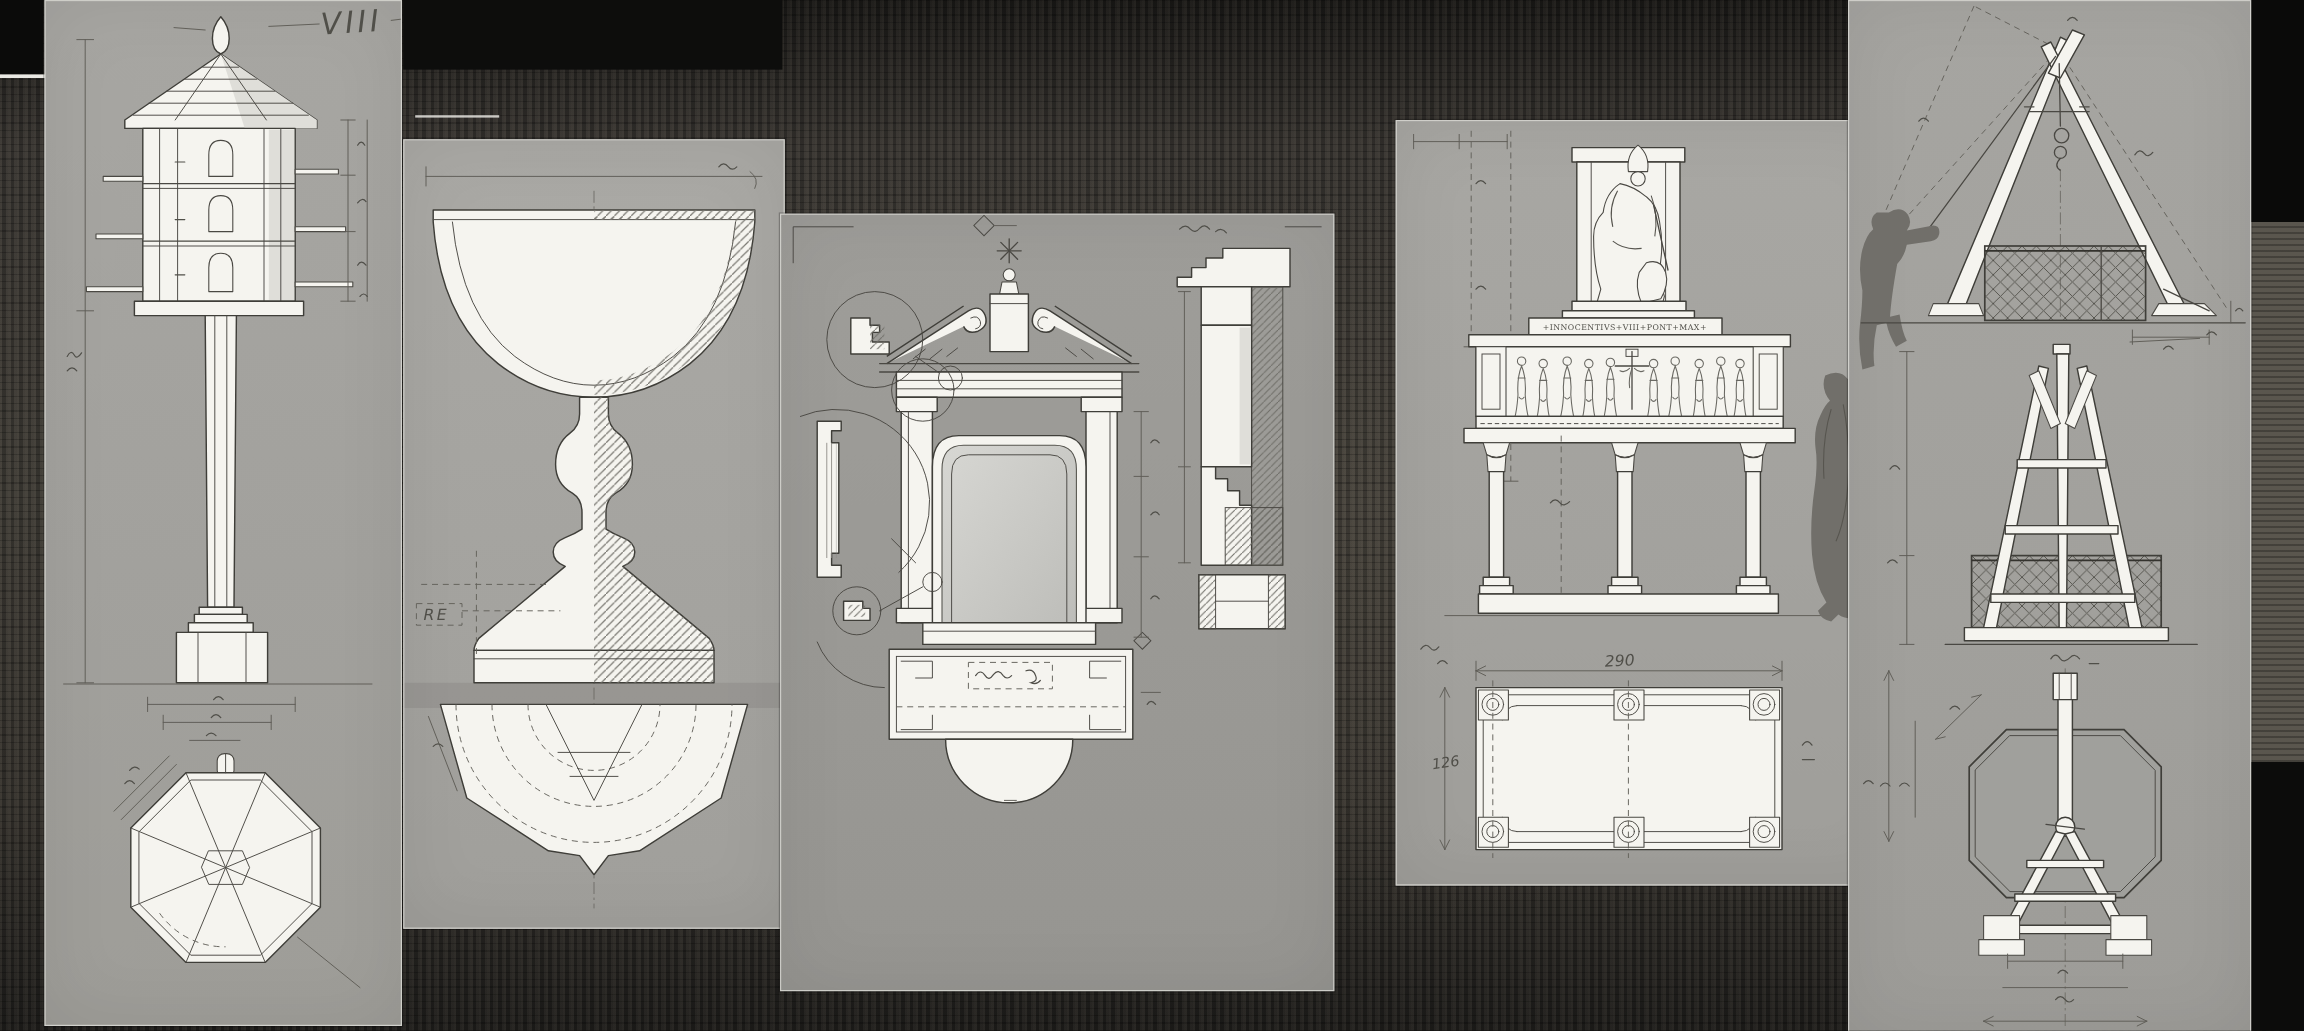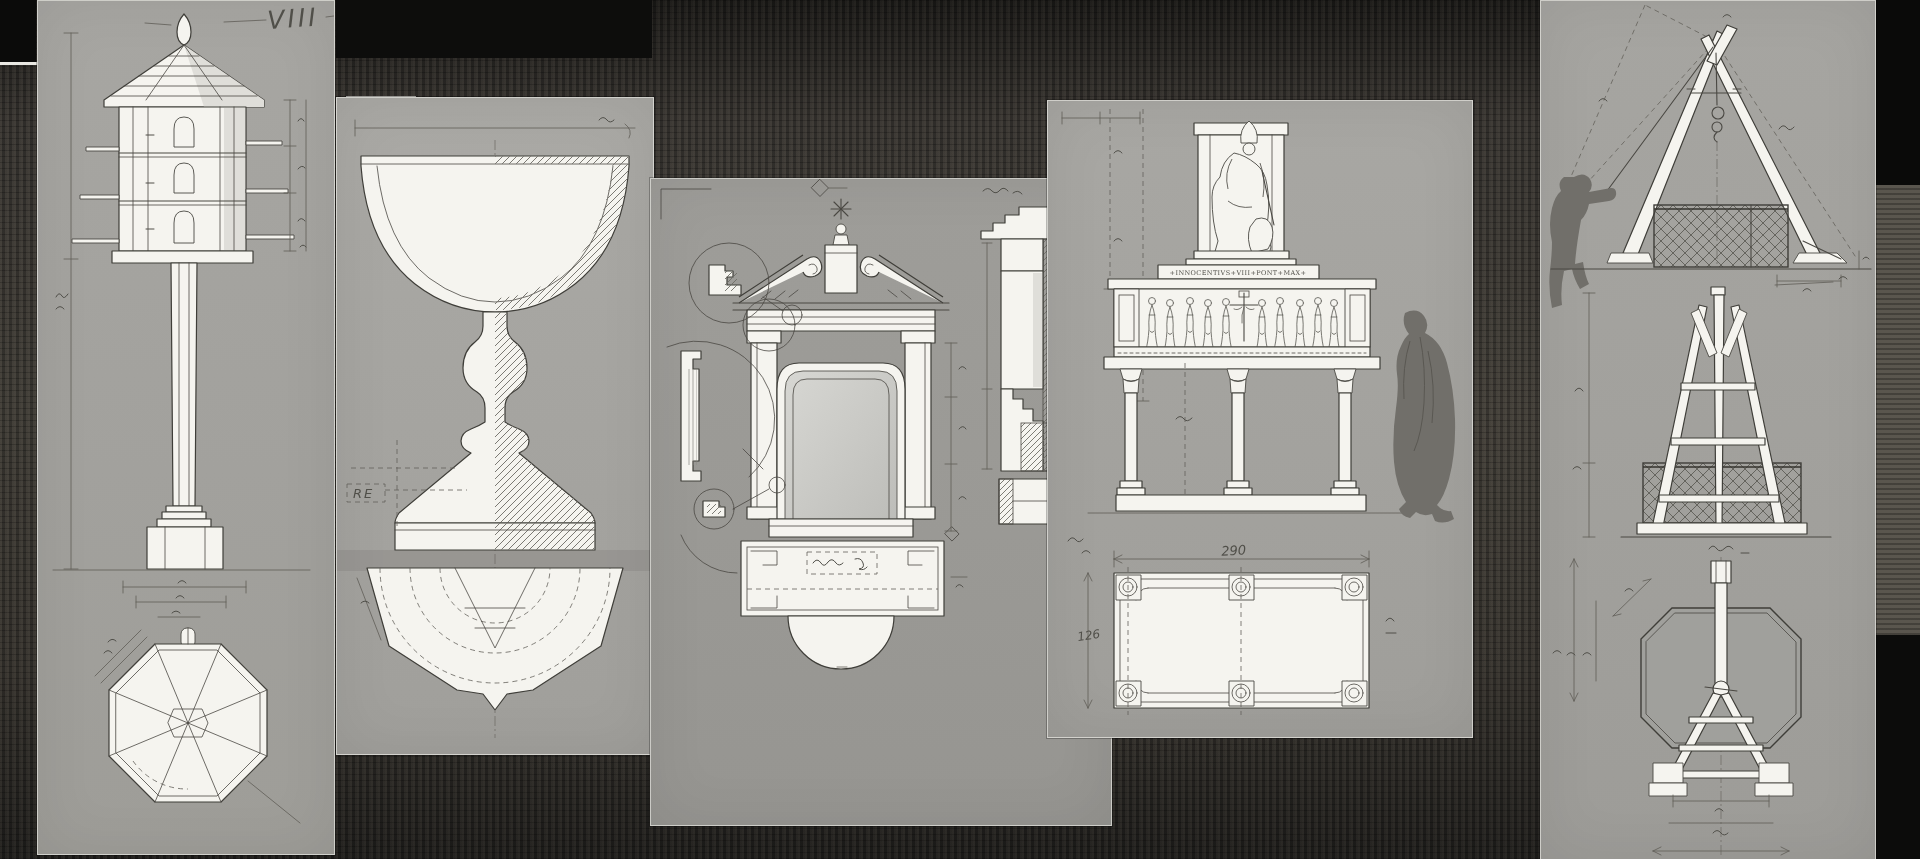--- a/index.html
+++ b/index.html
@@ -163,21 +163,21 @@
         <polygon class="plf" fill="none" points="136,708 164,708 170,722 164,736 136,736 130,722"></polygon>
         <path class="dsh" d="M95,760 a66,66 0 0 0 55,28"></path>
         <line class="dim" x1="103" y1="629" x2="57" y2="675"></line>
         <line class="dim" x1="109" y1="636" x2="63" y2="682"></line>
         <path class="sq" d="M70,641 q4,-5 8,-1 M66,652 q4,-5 8,0"></path>
         <line class="dim" x1="210" y1="780" x2="262" y2="822"></line>
       </g>
     </svg>
   </div>
 
-  <div class="sheet" style="left:336px;top:97px;width:316px;height:656px;background:linear-gradient(180deg,#aaa9a5,#a5a4a0 50%,#a09f9b);">
+  <div class="sheet" style="left:336px;top:116px;width:316px;height:656px;background:linear-gradient(180deg,#aaa9a5,#a5a4a0 50%,#a09f9b);">
     <svg width="316" height="656" viewBox="0 0 316 656">
       <defs>
         <pattern id="h1" width="7" height="7" patternUnits="userSpaceOnUse">
           <path d="M0,7 L7,0" stroke="#7b7973" stroke-width="1"></path>
         </pattern>
       </defs>
       <rect x="0" y="452" width="316" height="21" fill="rgba(55,53,49,.10)"></rect>
 
       <g>
         <line class="dim" x1="18" y1="30" x2="298" y2="30"></line>
@@ -351,21 +351,21 @@
           <line class="dim" x1="331" y1="290" x2="341" y2="290"></line>
         </g>
         <rect class="pw" x="348" y="300" width="72" height="45"></rect>
         <rect fill="url(#h2)" stroke="#4a4843" stroke-width=".8" x="348" y="300" width="14" height="45"></rect>
         <rect fill="url(#h2)" stroke="#4a4843" stroke-width=".8" x="406" y="300" width="14" height="45"></rect>
         <line class="plf" x1="362" y1="322" x2="406" y2="322"></line>
       </g>
     </svg>
   </div>
 
-  <div class="sheet" style="left:1047px;top:100px;width:424px;height:636px;background:linear-gradient(180deg,#a8a7a3,#a3a29e 55%,#9f9e9a);">
+  <div class="sheet" style="left:1163px;top:100px;width:424px;height:636px;background:linear-gradient(180deg,#a8a7a3,#a3a29e 55%,#9f9e9a);">
     <svg width="424" height="636" viewBox="0 0 424 636">
       <defs>
         <g id="relfig">
           <circle class="fig" cx="0" cy="4" r="3.5"></circle>
           <path class="fig" d="M0,8 q-4,10 -3,24 q-1,14 -3,20 M0,8 q4,10 3,24 q1,14 3,20 M-3,18 h6 M-2,34 q2,3 4,0"></path>
         </g>
       </defs>
 
       <g>
         <line class="dim" x1="14" y1="17" x2="92" y2="17"></line>

